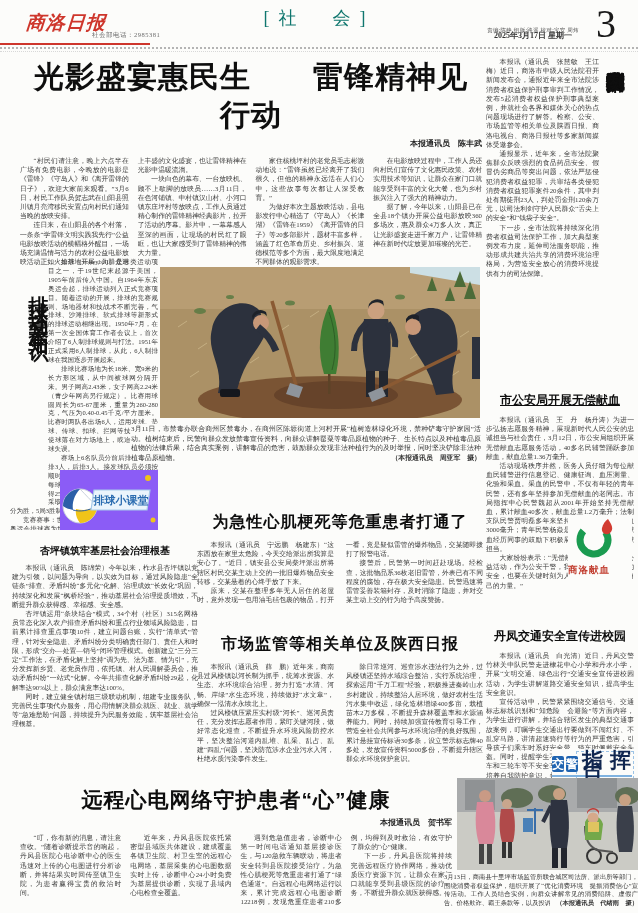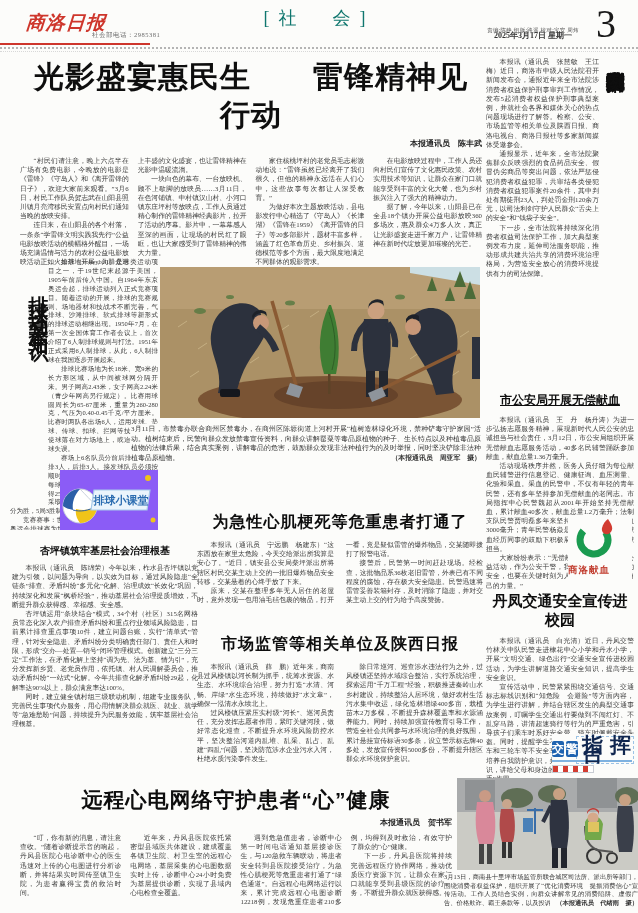--- a/index.html
+++ b/index.html
@@ -62,21 +62,21 @@
   .xingping .body-text{margin-top:5px;height:230px;}
   
   .story-r{left:486px;width:148px;}
   .blood{top:392px;}
   .blood h2{font-size:12px;text-decoration:underline;}
   .blood .body-text{margin-top:6px;height:174px;position:relative;}
   .blood-logo{position:absolute;right:2px;bottom:0;width:64px;height:74px;background:#fcfcfa;text-align:left;}
   .blood-logo-label{font-family:"Liberation Sans",sans-serif;font-weight:bold;font-size:9.5px;color:#c0392b;
                     letter-spacing:1px;display:block;margin-top:-2px;}
   .danfeng{top:592px;}
-  .danfeng h2{font-size:15px;}
+  .danfeng h2{font-size:12px;margin-top:36px;}
   .danfeng .body-text{margin-top:6px;height:164px;position:relative;}
   
   .jj-badge{position:absolute;right:0;top:98px;width:82px;height:52px;background:#fcfcfa;padding-top:6px;box-sizing:border-box;}
   .jj-badge::before{content:'';position:absolute;right:0;top:2px;width:56px;height:26px;border:1px dashed #9cc3e5;}
   .jj-row{position:relative;display:flex;align-items:center;border-bottom:2px solid #7fb2e0;padding-bottom:2px;width:80px;}
   .jj-sq{width:16px;height:16px;background:#1f63b0;color:#fff;font-family:"Liberation Sans",sans-serif;
          font-weight:bold;font-size:12px;display:inline-flex;align-items:center;justify-content:center;
          border-radius:2px;margin-right:2px;}
   .jj-label{font-family:"Liberation Sans",sans-serif;font-weight:bold;font-size:21px;color:#10264f;letter-spacing:1px;margin-left:2px;}
   .jj-stripe{width:40px;height:6px;margin-top:3px;background:repeating-linear-gradient(90deg,#d23c31 0 5px,#fff 5px 10px);

